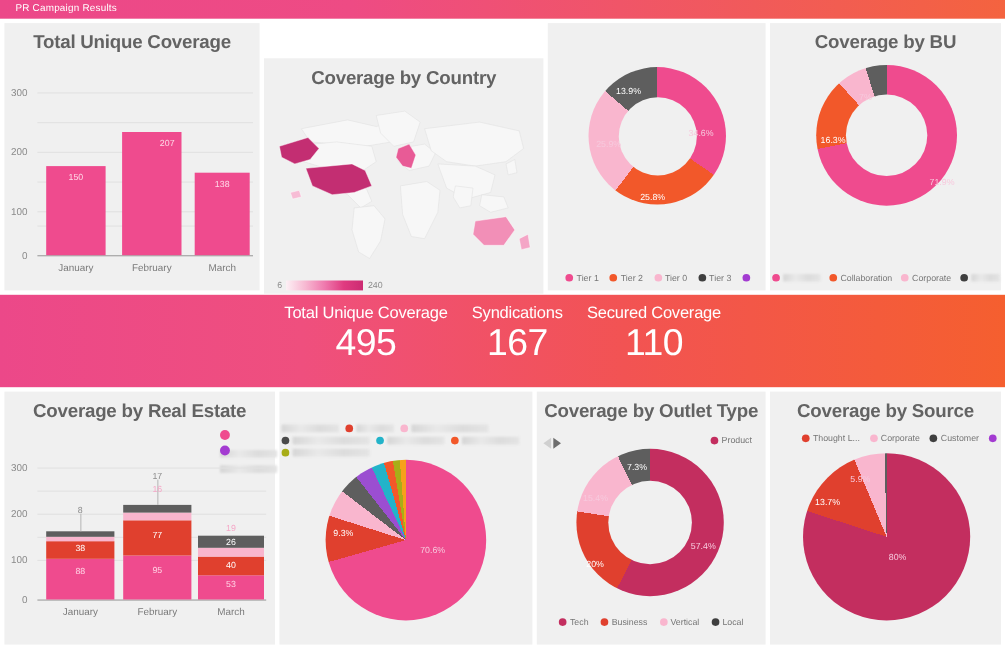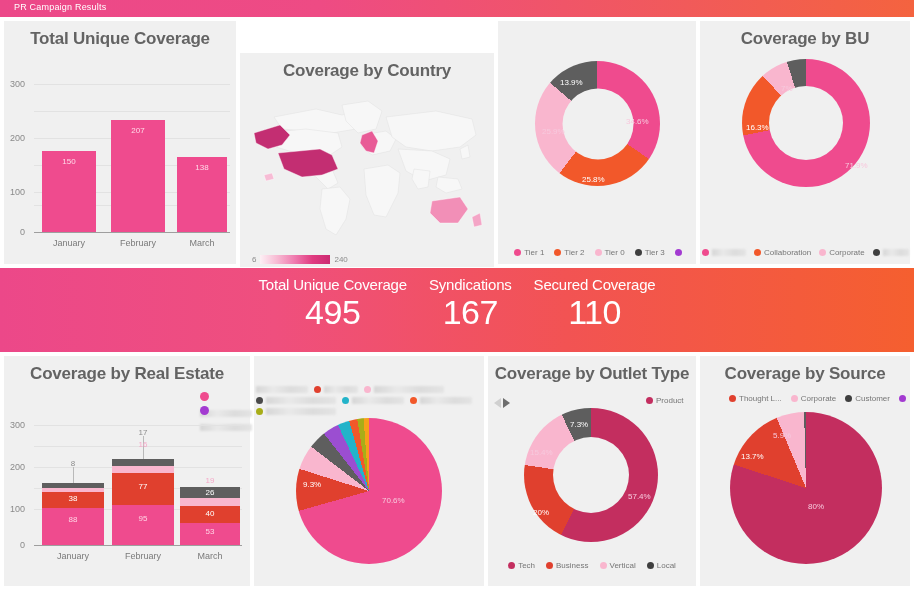--- a/index.html
+++ b/index.html
@@ -108,21 +108,21 @@
     <div class="gridline" style="left:30px;top:117px;width:196px;"></div>
     <div class="gridline" style="left:30px;top:144px;width:196px;"></div>
     <div class="gridline" style="left:30px;top:171px;width:196px;"></div>
     <div class="gridline" style="left:30px;top:184px;width:196px;"></div>
     <div class="axisline" style="left:30px;top:211px;width:196px;"></div>
 
     <div class="bar" style="left:38px;top:130px;width:54px;height:81px;"></div>
     <div class="barval" style="left:38px;top:136px;width:54px;">150</div>
 
     <div class="bar" style="left:107px;top:99px;width:54px;height:112px;"></div>
-    <div class="barval" style="left:107px;top:105px;width:54px;">207</div>
+    <div class="barval" style="left:107px;top:105px;width:54px;padding-left:14px;">207</div>
 
     <div class="bar" style="left:173px;top:136px;width:50px;height:75px;"></div>
     <div class="barval" style="left:173px;top:142px;width:50px;">138</div>
 
     <div class="catLbl" style="left:34px;top:217px;width:62px;">January</div>
     <div class="catLbl" style="left:103px;top:217px;width:62px;">February</div>
     <div class="catLbl" style="left:167px;top:217px;width:62px;">March</div>
   </div>
 
   <div class="panel" style="left:240px;top:21px;width:254px;height:214px;margin-top:32px;">

